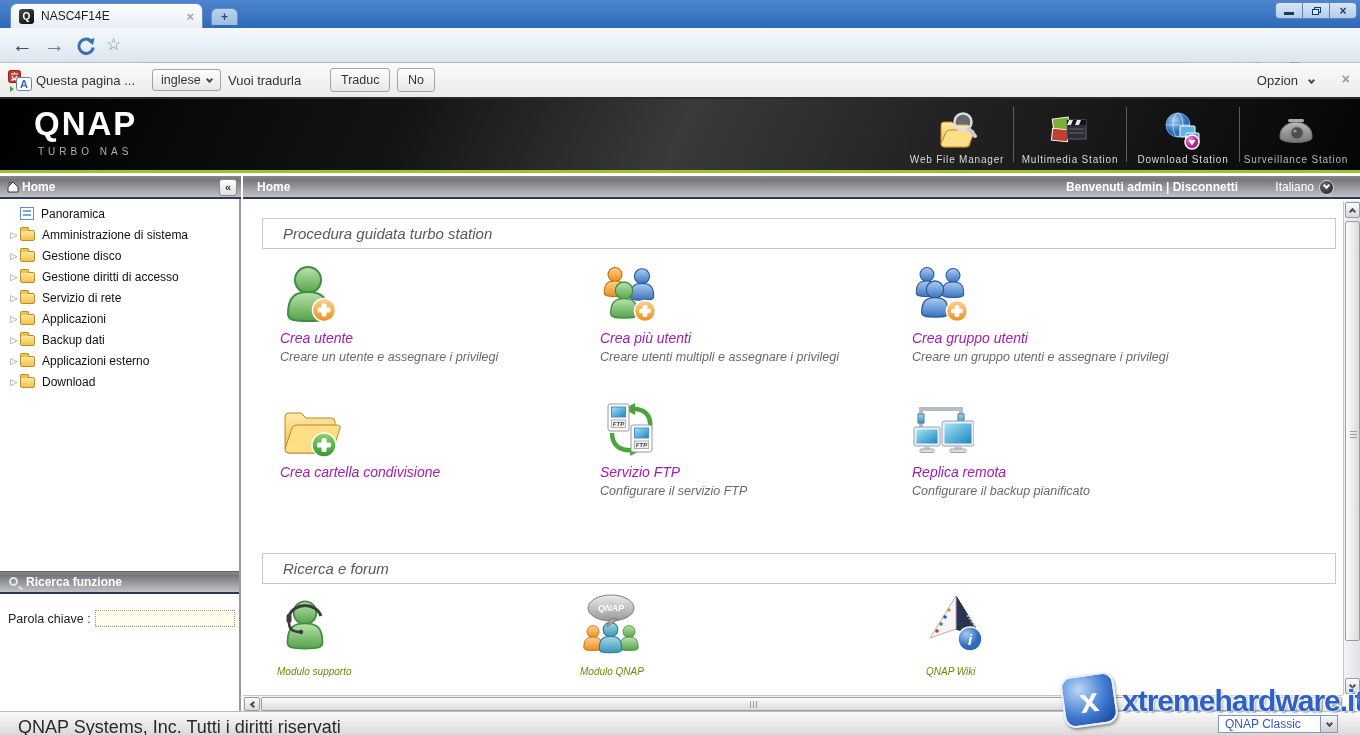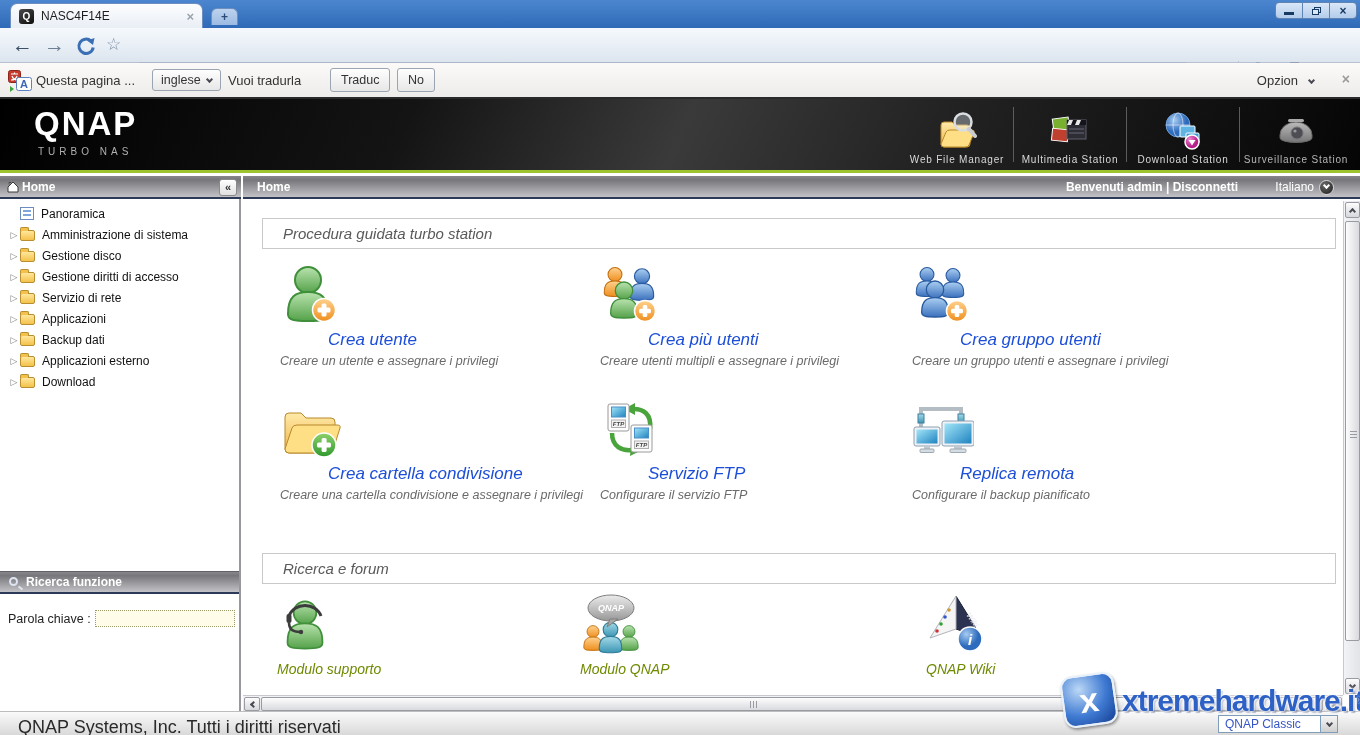--- a/index.html
+++ b/index.html
@@ -125,24 +125,24 @@
   .lang-btn{position:absolute;right:26px;top:4px;width:15px;height:15px;border-radius:50%;
     background:radial-gradient(circle at 35% 30%,#6a6a6a,#1c1c1c);border:1px solid #d8d8d8;
     display:flex;align-items:center;justify-content:center;}
   .lang-btn .chev{margin-top:-2px;border-color:#fff;}
 
   .content{position:absolute;left:0;top:25px;width:1100px;height:494px;background:#fff;overflow:hidden;font-style:italic;}
   .secbox{position:absolute;left:19px;width:1074px;height:31px;border:1px solid #c9c9c9;
     font-size:15px;color:#59595b;line-height:30px;padding-left:20px;}
   .witem{position:absolute;width:308px;}
   .witem svg{display:block;}
-  .wtitle{font-size:17px;color:#1d4ed8;margin-top:3px;margin-left:48px;}
+  .wtitle{font-size:14px;color:#a21caf;margin-top:3px;}
   .wdesc{font-size:12.5px;color:#6a6a6a;margin-top:4px;}
   .sitem{position:absolute;width:220px;}
-  .slabel{font-size:14px;color:#6e8a00;}
+  .slabel{font-size:10px;color:#6e8a00;margin-top:5px;}
 
   
   .vscroll{position:absolute;right:0;top:25px;width:17px;height:494px;
     background:linear-gradient(90deg,#f2f3f6,#e2e3e8);border-left:1px solid #c8c8ce;}
   .hscroll{position:absolute;left:0;bottom:0;width:1100px;height:16px;
     background:linear-gradient(180deg,#f2f3f6,#e2e3e8);border-top:1px solid #c8c8ce;}
   .sbtn{position:absolute;background:linear-gradient(180deg,#fdfdfd,#d7d8dd);border:1px solid #9a9aa2;
     border-radius:2px;display:flex;align-items:center;justify-content:center;}
   .vscroll .sbtn{width:15px;height:16px;left:1px;}
   .hscroll .sbtn{width:16px;height:14px;top:1px;}
@@ -491,21 +491,20 @@
 
       <div class="witem" style="left:37px;top:200px">
         <svg width="62" height="60" viewBox="0 0 62 60">
           <path d="M5 16 Q5 12 9 12 L21 12 L26 17 L51 17 Q55 17 55 21 L55 48 Q55 52 51 52 L9 52 Q5 52 5 48 Z" fill="url(#gFold)" stroke="#b9882a"></path>
           <path d="M5 48 L12 27 Q13 24 17 24 L57 24 Q61 24 60 27 L53 49 Q52 52 48 52 L9 52 Q5 52 5 48 Z" fill="#ffdf86" stroke="#b9882a"></path>
           <circle cx="44" cy="44" r="12" fill="url(#gPlusG)" stroke="#fff" stroke-width="1.5"></circle>
           <rect x="37" y="41.6" width="14" height="5" rx="1.5" fill="#fff"></rect>
             <rect x="41.6" y="37" width="5" height="14" rx="1.5" fill="#fff"></rect>
         </svg>
         <div class="wtitle">Crea cartella condivisione</div>
-        <div class="wdesc">Creare una cartella condivisione e assegnare i privilegi</div>
       </div>
       <div class="witem" style="left:357px;top:200px">
         <svg width="62" height="60" viewBox="0 0 62 60">
           <path d="M12 32 C12 46 22 50 32 49" stroke="#4aa43c" stroke-width="4.5" fill="none"></path>
           <polygon points="31,44 42,49 30,55" fill="#4aa43c"></polygon>
           <path d="M50 28 C52 12 42 8 34 8" stroke="#4aa43c" stroke-width="4.5" fill="none"></path>
           <polygon points="35,2 24,8 35,14" fill="#4aa43c"></polygon>
           <g>
             <rect x="8" y="3" width="21" height="27" rx="2" fill="#fdfdfd" stroke="#9a9a9a"></rect>
             <rect x="11.5" y="6" width="14" height="10" fill="url(#gScreen)" stroke="#4a90c8"></rect>

